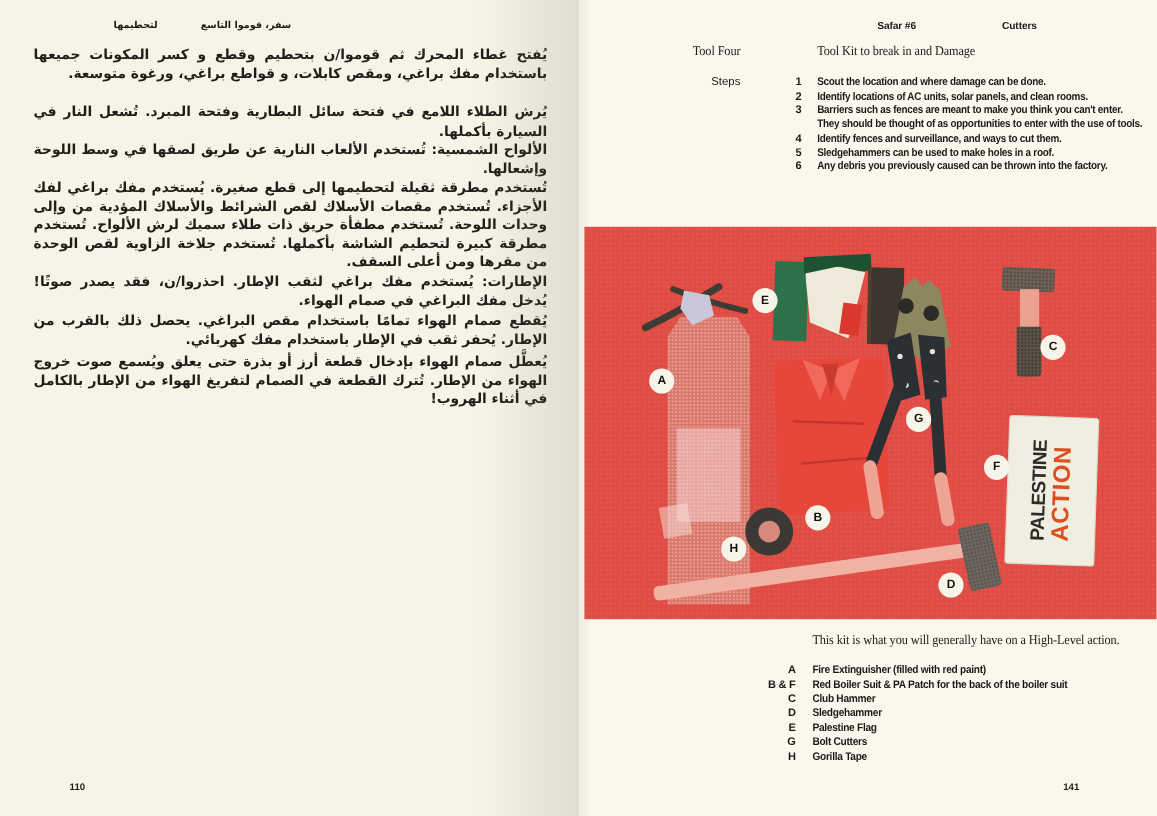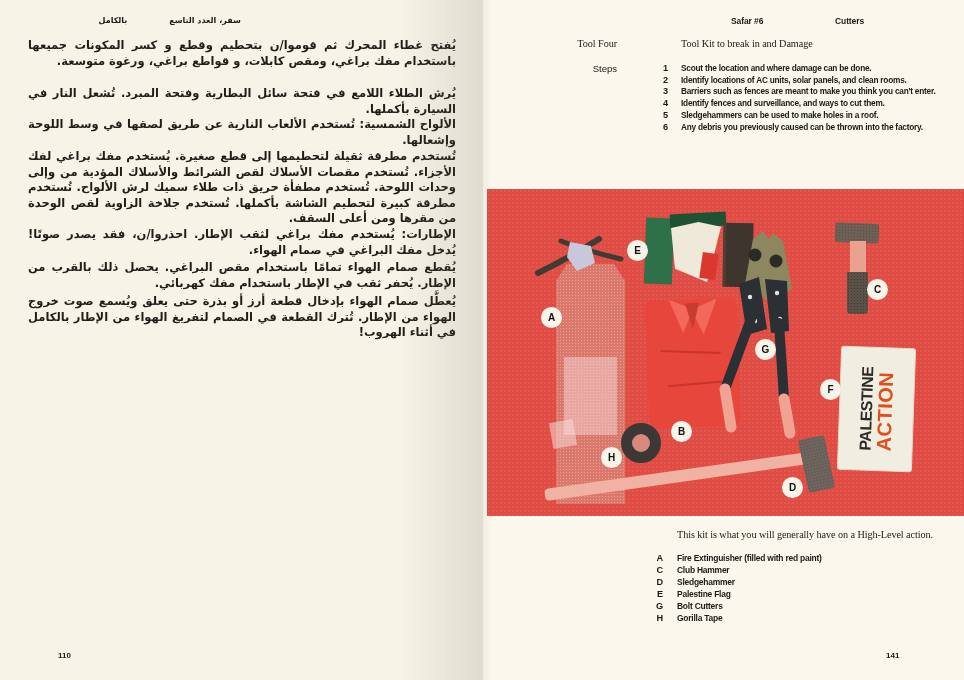--- a/index.html
+++ b/index.html
@@ -89,22 +89,22 @@
   .tag{width:21px;height:21px;border-radius:50%;background:#f7f4e9;color:#14120f;
       font-size:10px;font-weight:700;display:flex;align-items:center;justify-content:center;z-index:30;}
   .tools-svg{left:0;top:0;width:477px;height:327px;}
 </style>
 </head>
 <body>
 
 <div class="spread">
 
   <div class="page page-l">
-    <div class="hdr ar-hdr" style="left:150px;top:16px;width:110px;text-align:center;">سفر، العدد التاسع</div>
-    <div class="hdr ar-hdr" style="left:82px;top:16px;width:62px;text-align:center;">بالكامل</div>
+    <div class="hdr ar-hdr" style="left:150px;top:16px;width:110px;text-align:center;">سفر، قوموا التاسع</div>
+    <div class="hdr ar-hdr" style="left:82px;top:16px;width:62px;text-align:center;">لتحطيمها</div>
 
     <div class="ar-col">
         <div class="ar-p" style="top: 38px;">يُفتح غطاء المحرك ثم قوموا/ن بتحطيم وقطع و كسر المكونات جميعها باستخدام مفك براغي، ومقص كابلات، و قواطع براغي، ورغوة متوسعة.</div>
         <div class="ar-p" style="top: 86px;">يُرش الطلاء اللامع في فتحة سائل البطارية وفتحة المبرد. تُشعل النار في السيارة بأكملها.</div>
         <div class="ar-p" style="top: 117px;">الألواح الشمسية: تُستخدم الألعاب النارية عن طريق لصقها في وسط اللوحة وإشعالها.</div>
         <div class="ar-p" style="top: 149px;">تُستخدم مطرقة ثقيلة لتحطيمها إلى قطع صغيرة. يُستخدم مفك براغي لفك الأجزاء. تُستخدم مقصات الأسلاك لقص الشرائط والأسلاك المؤدية من وإلى وحدات اللوحة. تُستخدم مطفأة حريق ذات طلاء سميك لرش الألواح. تُستخدم مطرقة كبيرة لتحطيم الشاشة بأكملها. تُستخدم جلاخة الزاوية لقص الوحدة من مقرها ومن أعلى السقف.</div>
         <div class="ar-p" style="top: 227px;">الإطارات: يُستخدم مفك براغي لثقب الإطار. احذروا/ن، فقد يصدر صوتًا! يُدخل مفك البراغي في صمام الهواء.</div>
         <div class="ar-p" style="top: 260px;">يُقطع صمام الهواء تمامًا باستخدام مقص البراغي. يحصل ذلك بالقرب من الإطار. يُحفر ثقب في الإطار باستخدام مفك كهربائي.</div>
         <div class="ar-p" style="top: 294px;">يُعطَّل صمام الهواء بإدخال قطعة أرز أو بذرة حتى يعلق ويُسمع صوت خروج الهواء من الإطار. تُترك القطعة في الصمام لتفريغ الهواء من الإطار بالكامل في أثناء الهروب!</div>
       </div>
@@ -126,20 +126,24 @@
           <div class="step-num">1</div>
           <div class="step-text">Scout the location and where damage can be done.</div>
         </div>
         <div class="step-row">
           <div class="step-num">2</div>
           <div class="step-text">Identify locations of AC units, solar panels, and clean rooms.</div>
         </div>
         <div class="step-row">
           <div class="step-num">3</div>
           <div class="step-text">Barriers such as fences are meant to make you think you can't enter.</div>
+        </div>
+        <div class="step-row">
+          <div class="step-num"></div>
+          <div class="step-text">They should be thought of as opportunities to enter with the use of tools.</div>
         </div>
         <div class="step-row">
           <div class="step-num">4</div>
           <div class="step-text">Identify fences and surveillance, and ways to cut them.</div>
         </div>
         <div class="step-row">
           <div class="step-num">5</div>
           <div class="step-text">Sledgehammers can be used to make holes in a roof.</div>
         </div>
         <div class="step-row">
@@ -221,20 +225,24 @@
         </div>
     </div>
 
     <div class="serif" style="position:absolute;left:194px;top:528px;">This kit is what you will generally have on a High-Level action.</div>
     <div class="kit-block">
         <div class="kit-row">
           <div class="kit-key">A</div>
           <div class="kit-label">Fire Extinguisher (filled with red paint)</div>
         </div>
         <div class="kit-row">
+          <div class="kit-key">B &amp; F</div>
+          <div class="kit-label">Red Boiler Suit &amp; PA Patch for the back of the boiler suit</div>
+        </div>
+        <div class="kit-row">
           <div class="kit-key">C</div>
           <div class="kit-label">Club Hammer</div>
         </div>
         <div class="kit-row">
           <div class="kit-key">D</div>
           <div class="kit-label">Sledgehammer</div>
         </div>
         <div class="kit-row">
           <div class="kit-key">E</div>
           <div class="kit-label">Palestine Flag</div>

